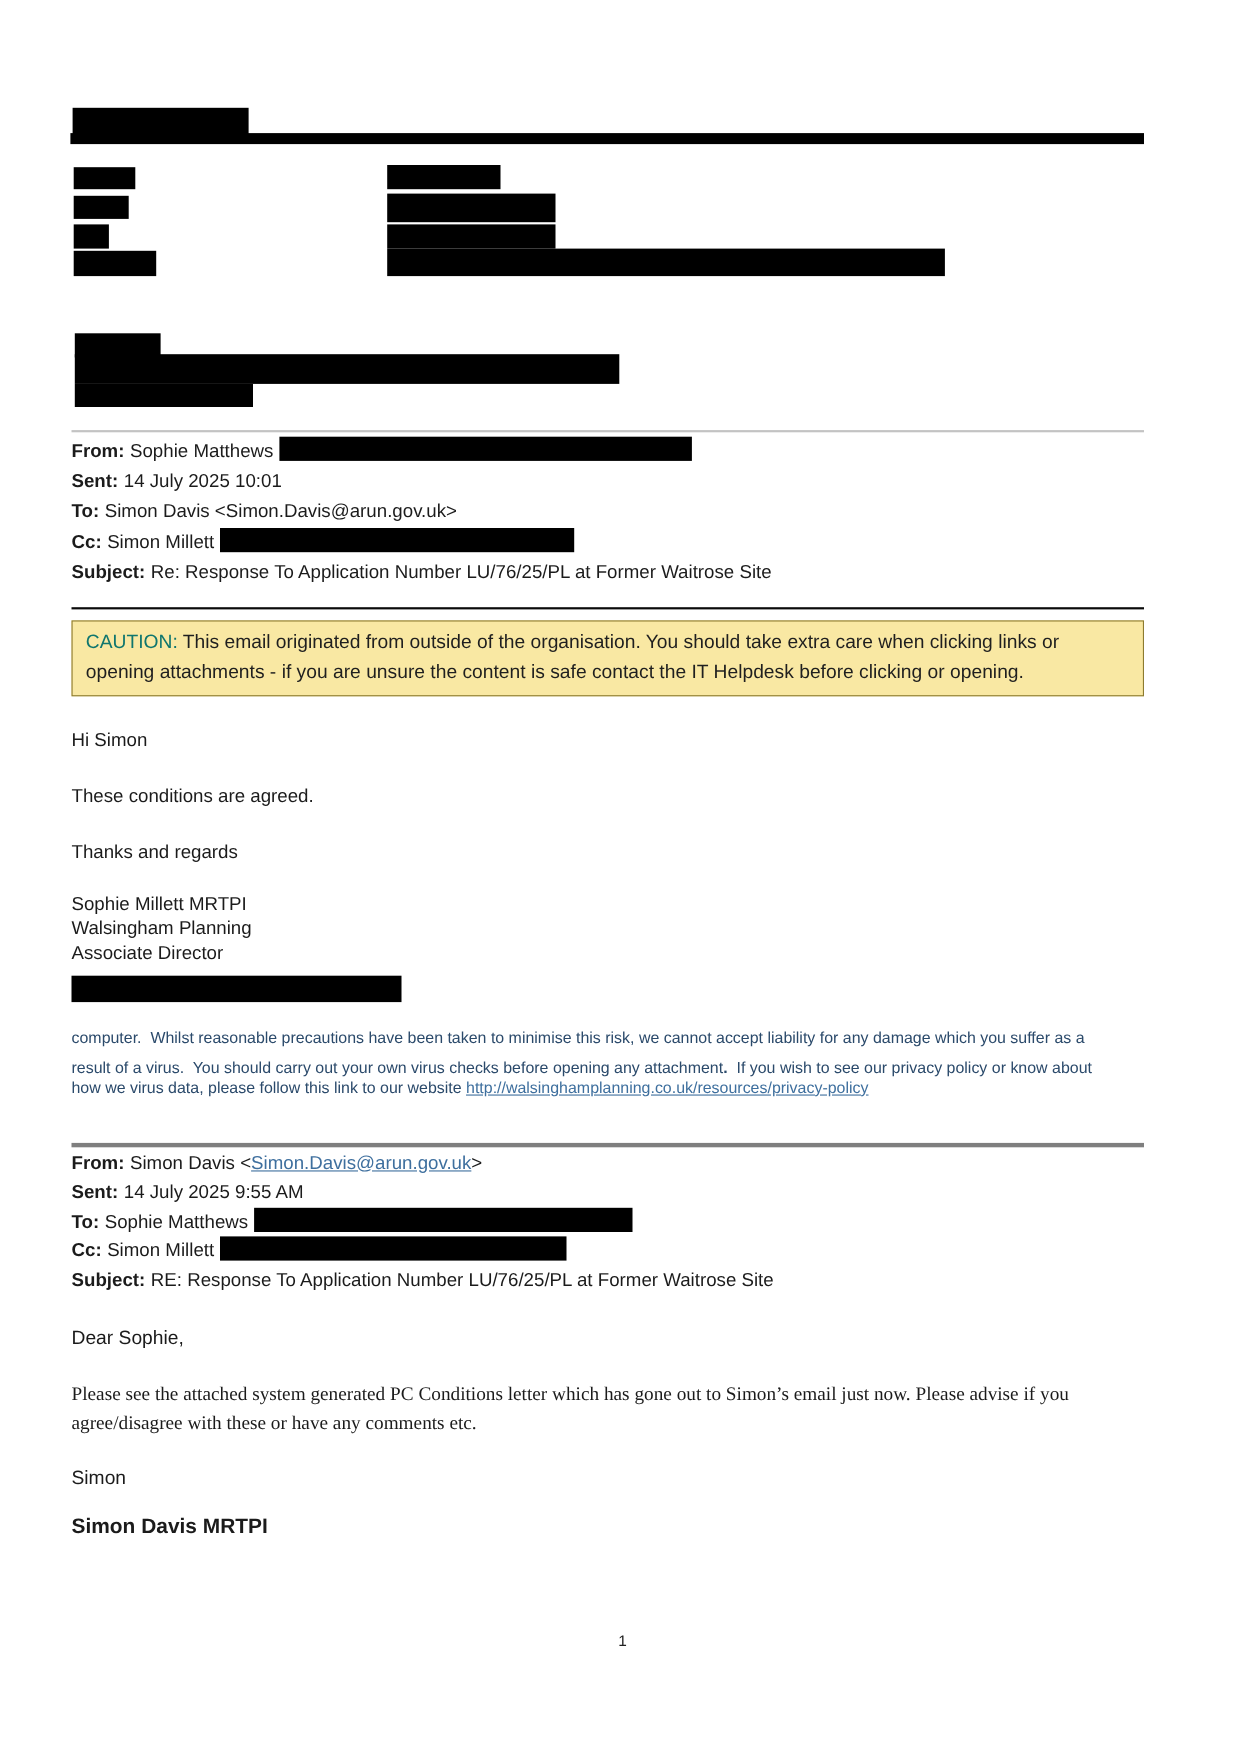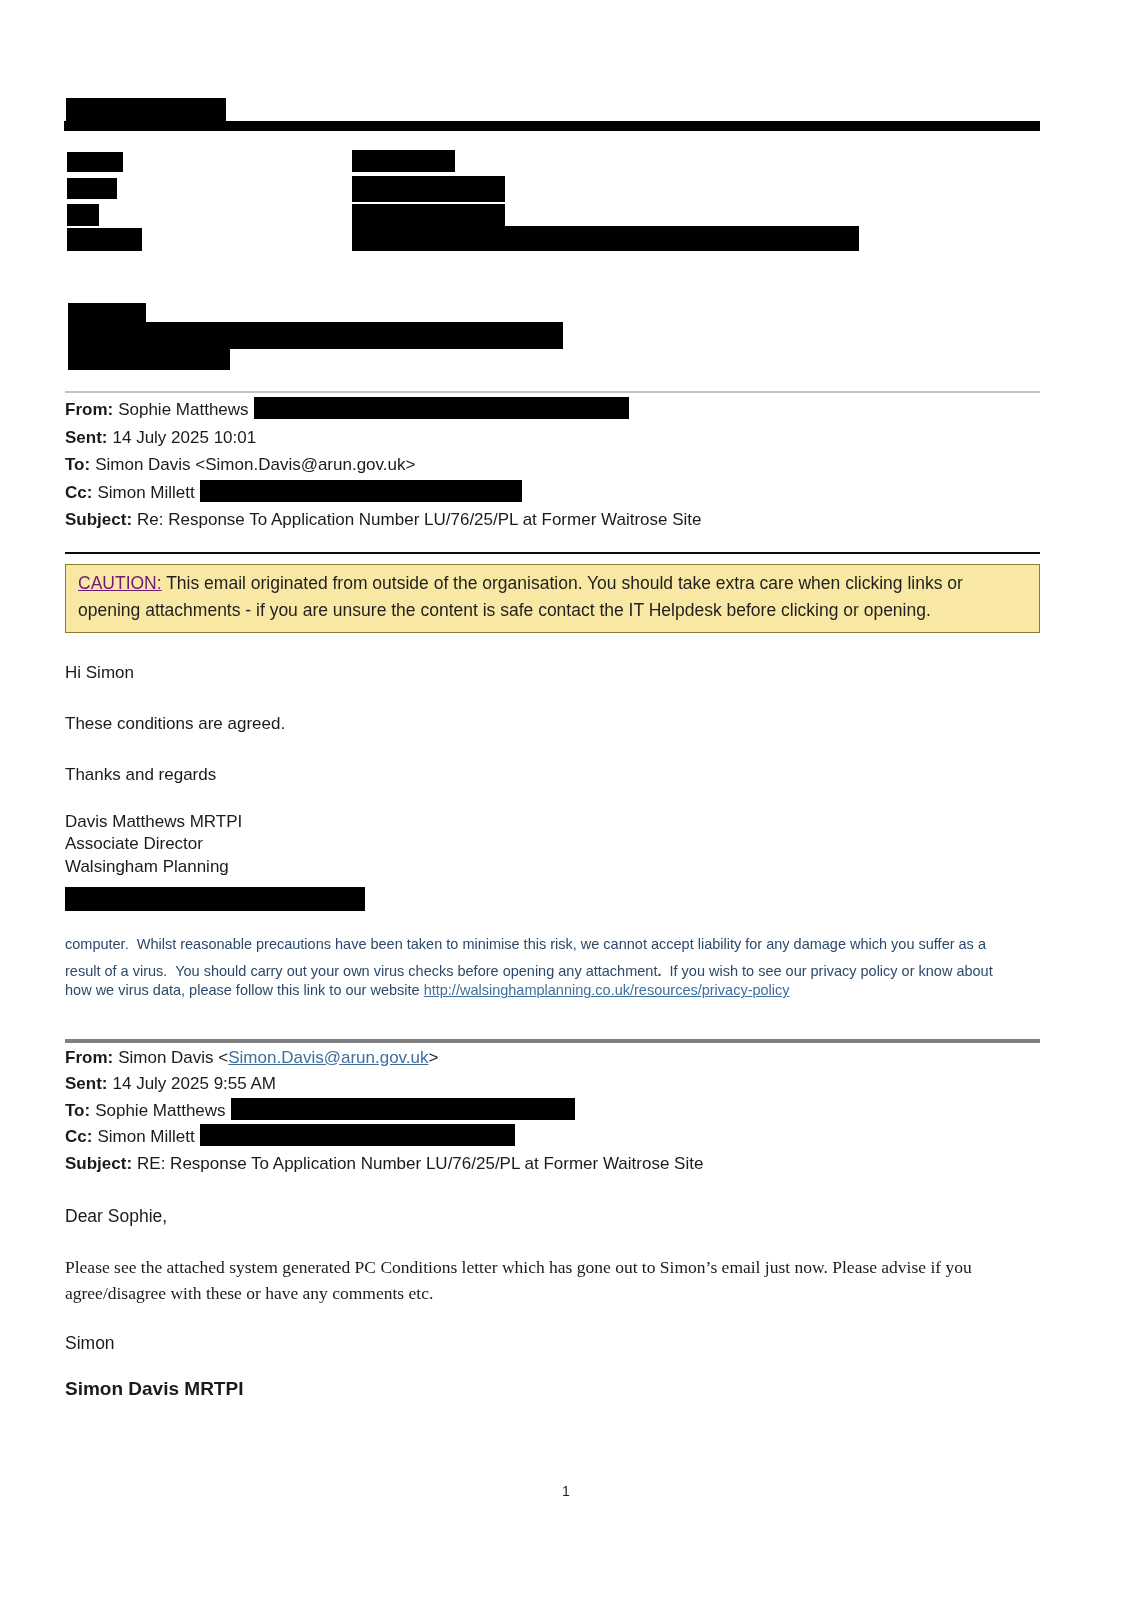--- a/index.html
+++ b/index.html
@@ -97,31 +97,31 @@
         <span class="b">Cc:</span><span class="hv">Simon Millett</span><span class="redact-inline" style="width:322px; height:22px;"></span>
       </div>
       <div>
         <span class="b">Subject:</span><span class="hv">Re: Response To Application Number LU/76/25/PL at Former Waitrose Site</span>
       </div>
     </div>
 
     <div class="black-line"></div>
 
     <div class="caution-box" id="cautionBox" style="background: rgb(249, 232, 163); border: 1.5px solid rgb(141, 123, 47);">
-      <span class="caution-label" id="cautionLabel" style="color: #701a75; text-decoration: underline;">CAUTION:</span><span> This email originated from outside of the organisation. You should take extra care when clicking links or opening attachments - if you are unsure the content is safe contact the IT Helpdesk before clicking or opening.</span>
+      <span class="caution-label" id="cautionLabel" style="color: #0f766e;">CAUTION:</span><span> This email originated from outside of the organisation. You should take extra care when clicking links or opening attachments - if you are unsure the content is safe contact the IT Helpdesk before clicking or opening.</span>
     </div>
 
     <div class="p1 mt-greet1">Hi Simon</div>
     <div class="p1 mt-a">These conditions are agreed.</div>
     <div class="p1 mt-a">Thanks and regards</div>
 
     <div class="sig-block">
-      <div>Davis Matthews MRTPI</div>
+      <div>Sophie Millett MRTPI</div>
+      <div>Walsingham Planning</div>
       <div>Associate Director</div>
-      <div>Walsingham Planning</div>
     </div>
 
     <div class="sig-redact"></div>
 
     <div class="disclaimer" id="disclaimer" style="color: rgb(43, 74, 107);">
       <div class="disc-line">computer.  Whilst reasonable precautions have been taken to minimise this risk, we cannot accept liability for any damage which you suffer as a</div>
       <div class="disc-line disc-gap"><span>result of a virus.  You should carry out your own virus checks before opening any attachment</span><span class="b">.</span><span>  If you wish to see our privacy policy or know about</span></div>
       <div class="disc-line"><span>how we virus data, please follow this link to our website </span><a class="lnk" id="privacyLink" style="color: rgb(62, 111, 158);">http://walsinghamplanning.co.uk/resources/privacy-policy</a></div>
     </div>
 

